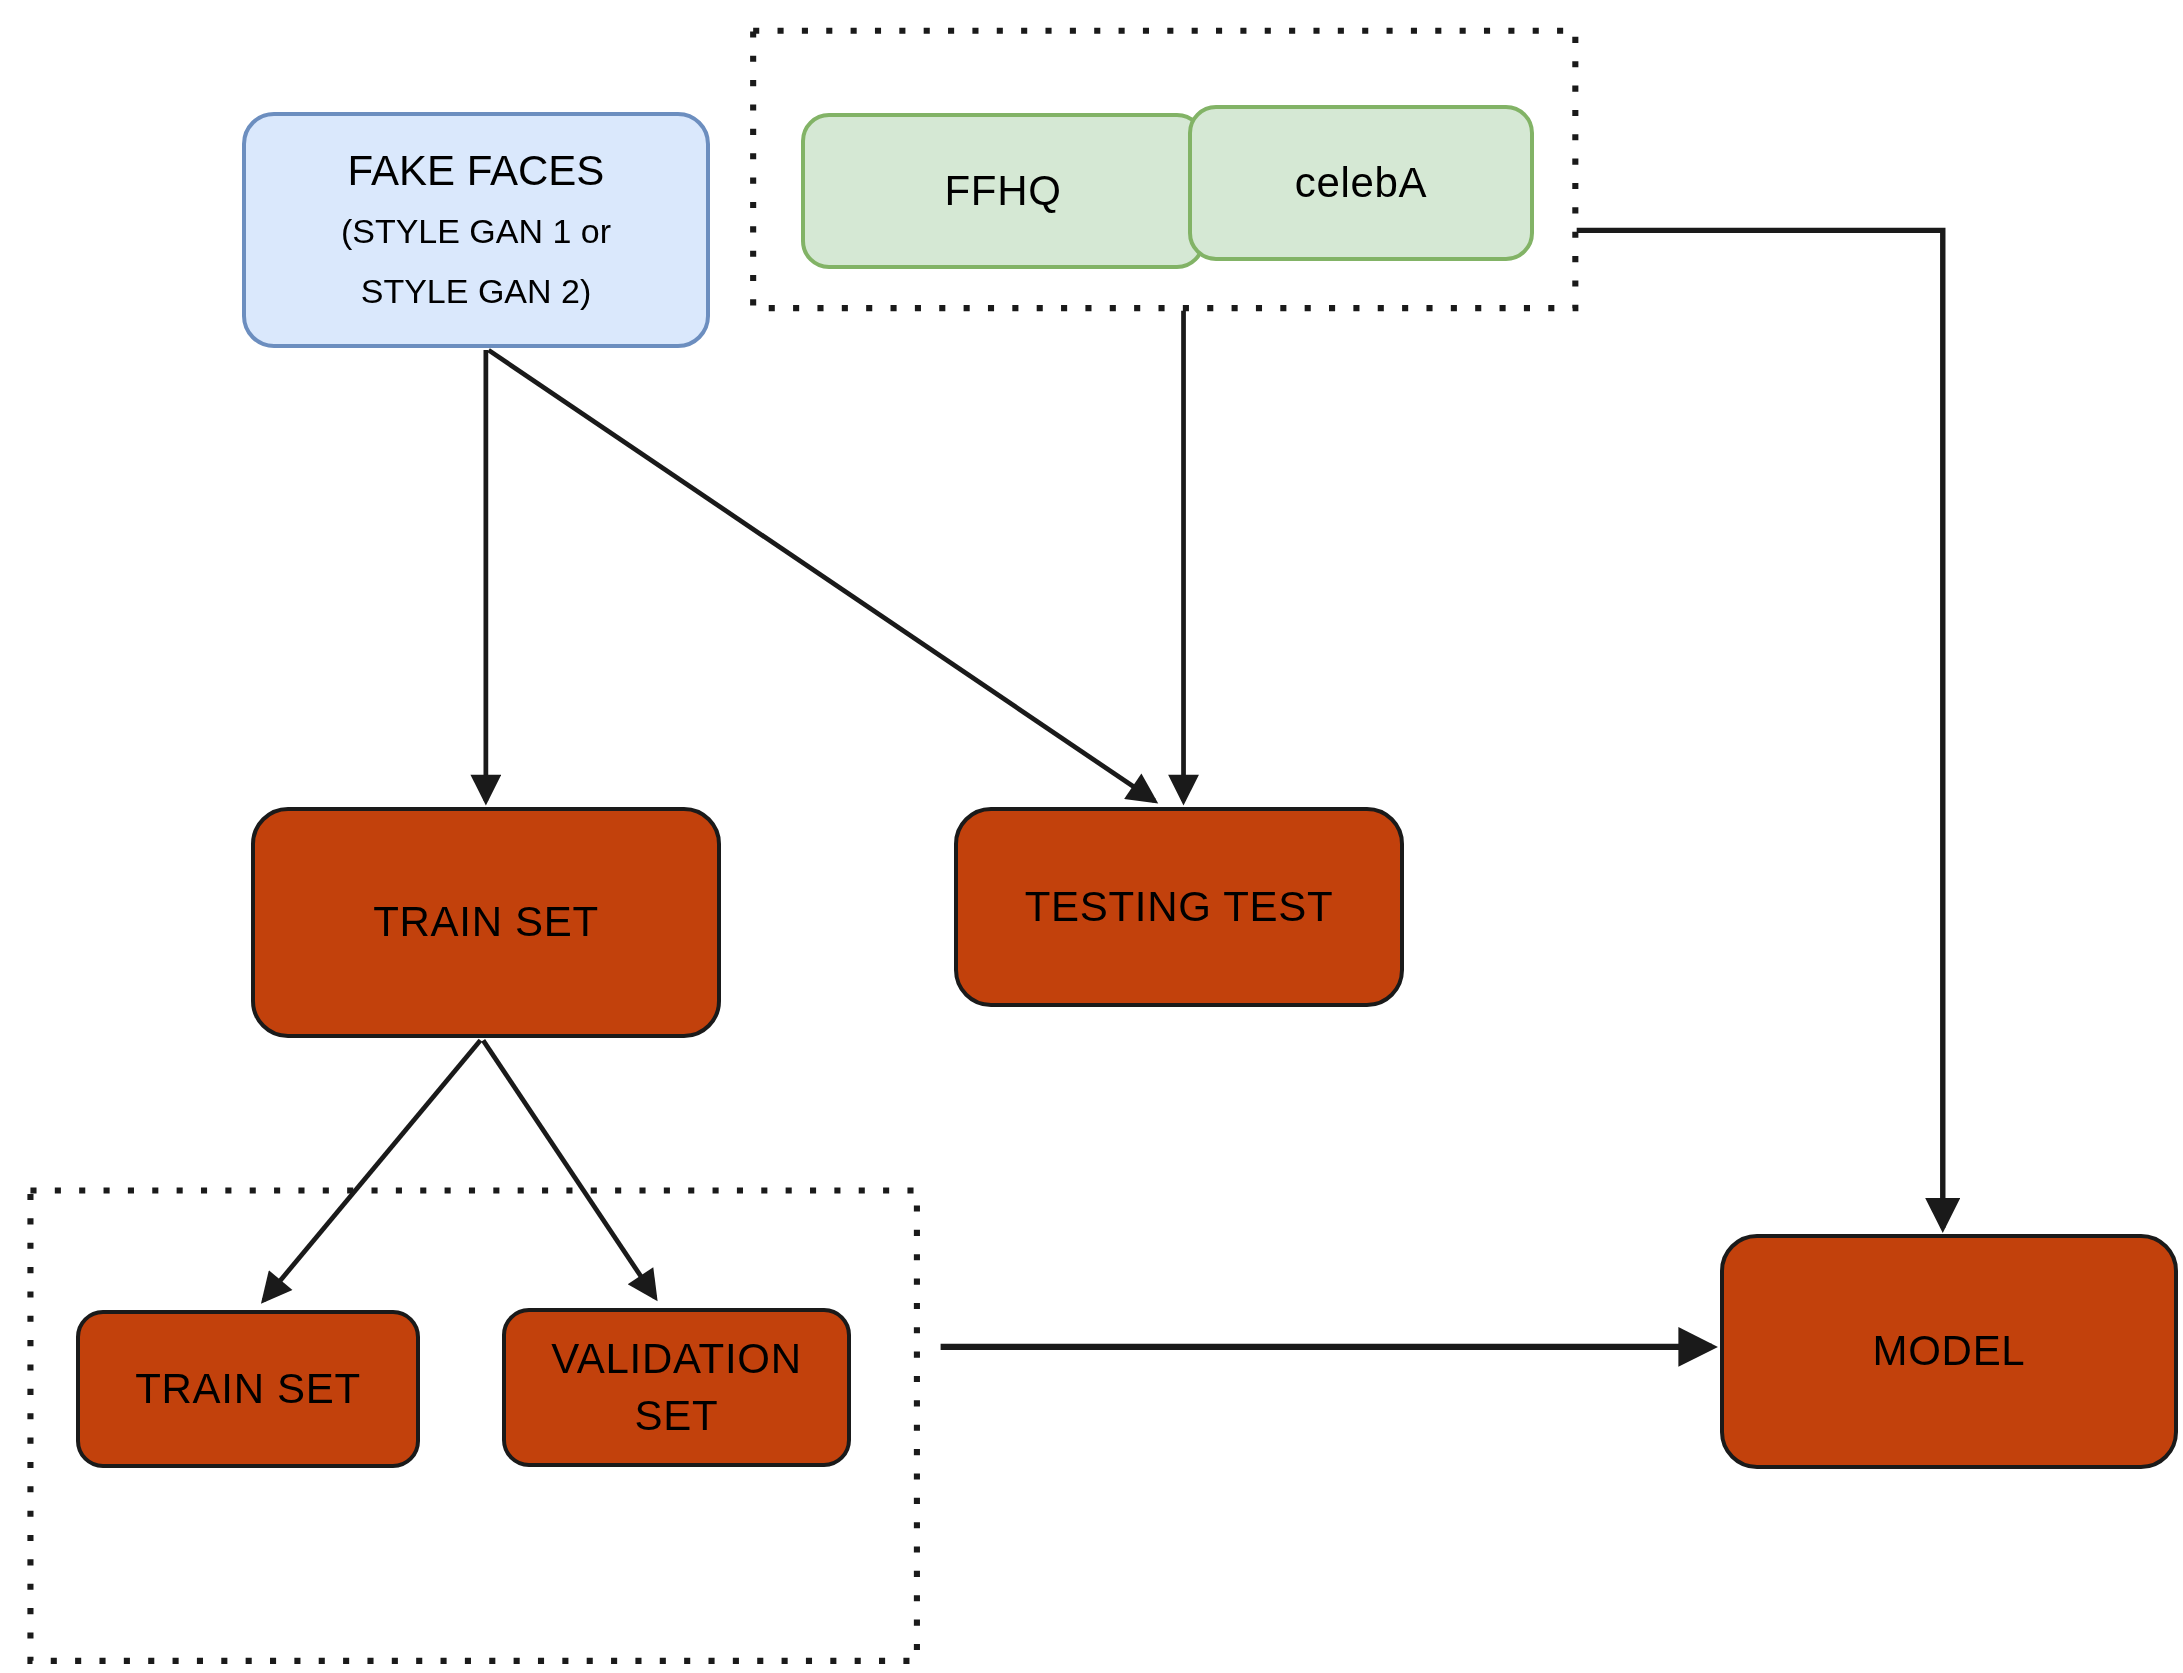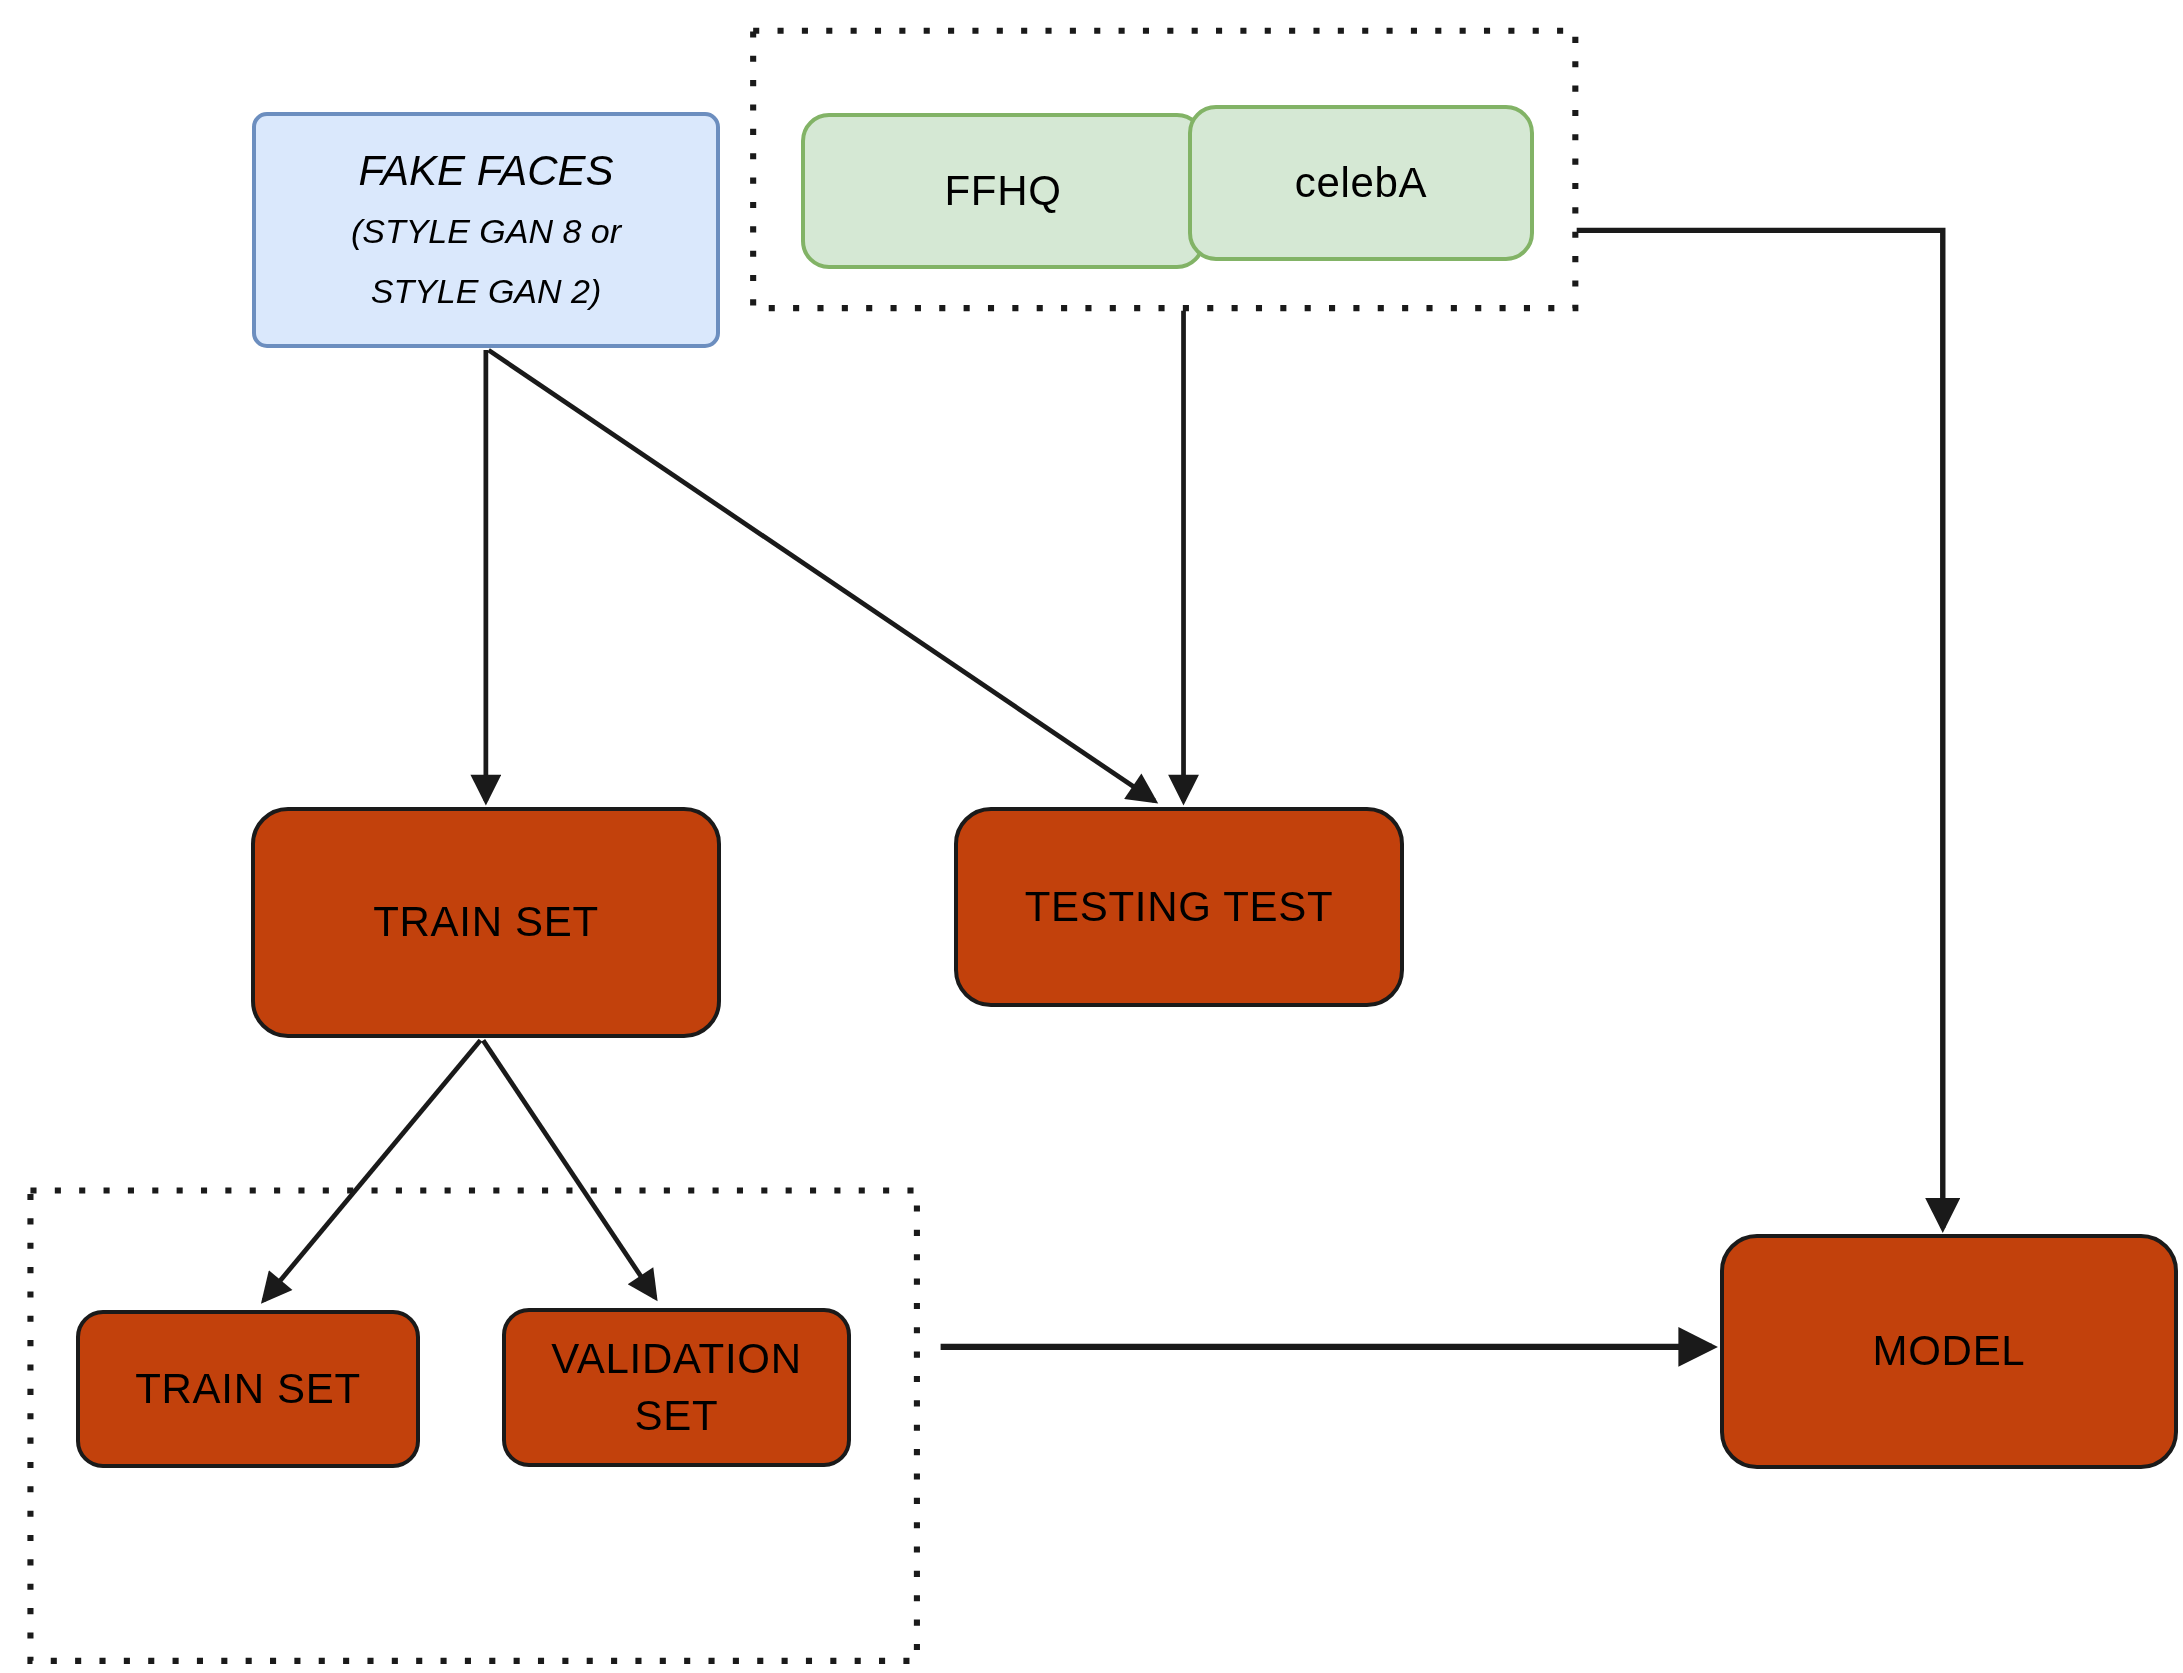--- a/index.html
+++ b/index.html
@@ -15,22 +15,22 @@
   }
   .canvas{position:relative;width:2183px;height:1674px;overflow:hidden;background:var(--bg);}
   .edges{position:absolute;left:0;top:0;}
   .node{
     position:absolute;display:flex;flex-direction:column;
     align-items:center;justify-content:center;text-align:center;
     background:#c2410c;border:4.7px solid var(--line);
   }
   .node .label{font-size:42px;line-height:1.25;letter-spacing:0.7px;}
   .node-fake{
-    left:252px;top:112px;width:468px;height:236px;border-radius:15px;
-    background:var(--fake_fill);border:4px solid var(--fake_border);font-style:italic;
+    left:242px;top:112px;width:468px;height:236px;border-radius:32px;
+    background:var(--fake_fill);border:4px solid var(--fake_border);
   }
   .node-fake .title{font-size:42px;line-height:1.5;}
   .node-fake .sub{font-size:34px;line-height:1.75;}
   .node-green{
     background:var(--real_fill);border:4px solid var(--real_border);border-radius:28px;
   }
   .node-ffhq{left:801px;top:113px;width:404px;height:156px;}
   .node-celeba{left:1188px;top:105px;width:346px;height:156px;}
   .node-trainset{left:251px;top:807px;width:470px;height:231px;border-radius:37px;}
   .node-testing{left:954px;top:807px;width:450px;height:200px;border-radius:37px;}
@@ -62,21 +62,21 @@
     <path d="M722 517 L1706 1183" fill="none" stroke="#1a1a1a" stroke-width="7" marker-end="url(#arrow)"></path>
     <path d="M1749 459 L1749 1183" fill="none" stroke="#1a1a1a" stroke-width="7" marker-end="url(#arrow)"></path>
     <path d="M2330 340 L2871 340 L2871 1814" fill="none" stroke="#1a1a1a" stroke-width="8" marker-end="url(#arrow)"></path>
     <path d="M710 1537 L390 1921" fill="none" stroke="#1a1a1a" stroke-width="7" marker-end="url(#arrow)"></path>
     <path d="M714 1537 L968 1917" fill="none" stroke="#1a1a1a" stroke-width="7" marker-end="url(#arrow)"></path>
     <path d="M1390 1990 L2530 1990" fill="none" stroke="#1a1a1a" stroke-width="9" marker-end="url(#arrow)"></path>
   </svg>
 
   <div class="node node-fake">
     <div class="title">FAKE FACES</div>
-    <div class="sub">(STYLE GAN 8 or</div>
+    <div class="sub">(STYLE GAN 1 or</div>
     <div class="sub">STYLE GAN 2)</div>
   </div>
 
   <div class="node node-green node-ffhq">
     <div class="label">FFHQ</div>
   </div>
   <div class="node node-green node-celeba">
     <div class="label">celebA</div>
   </div>
 

